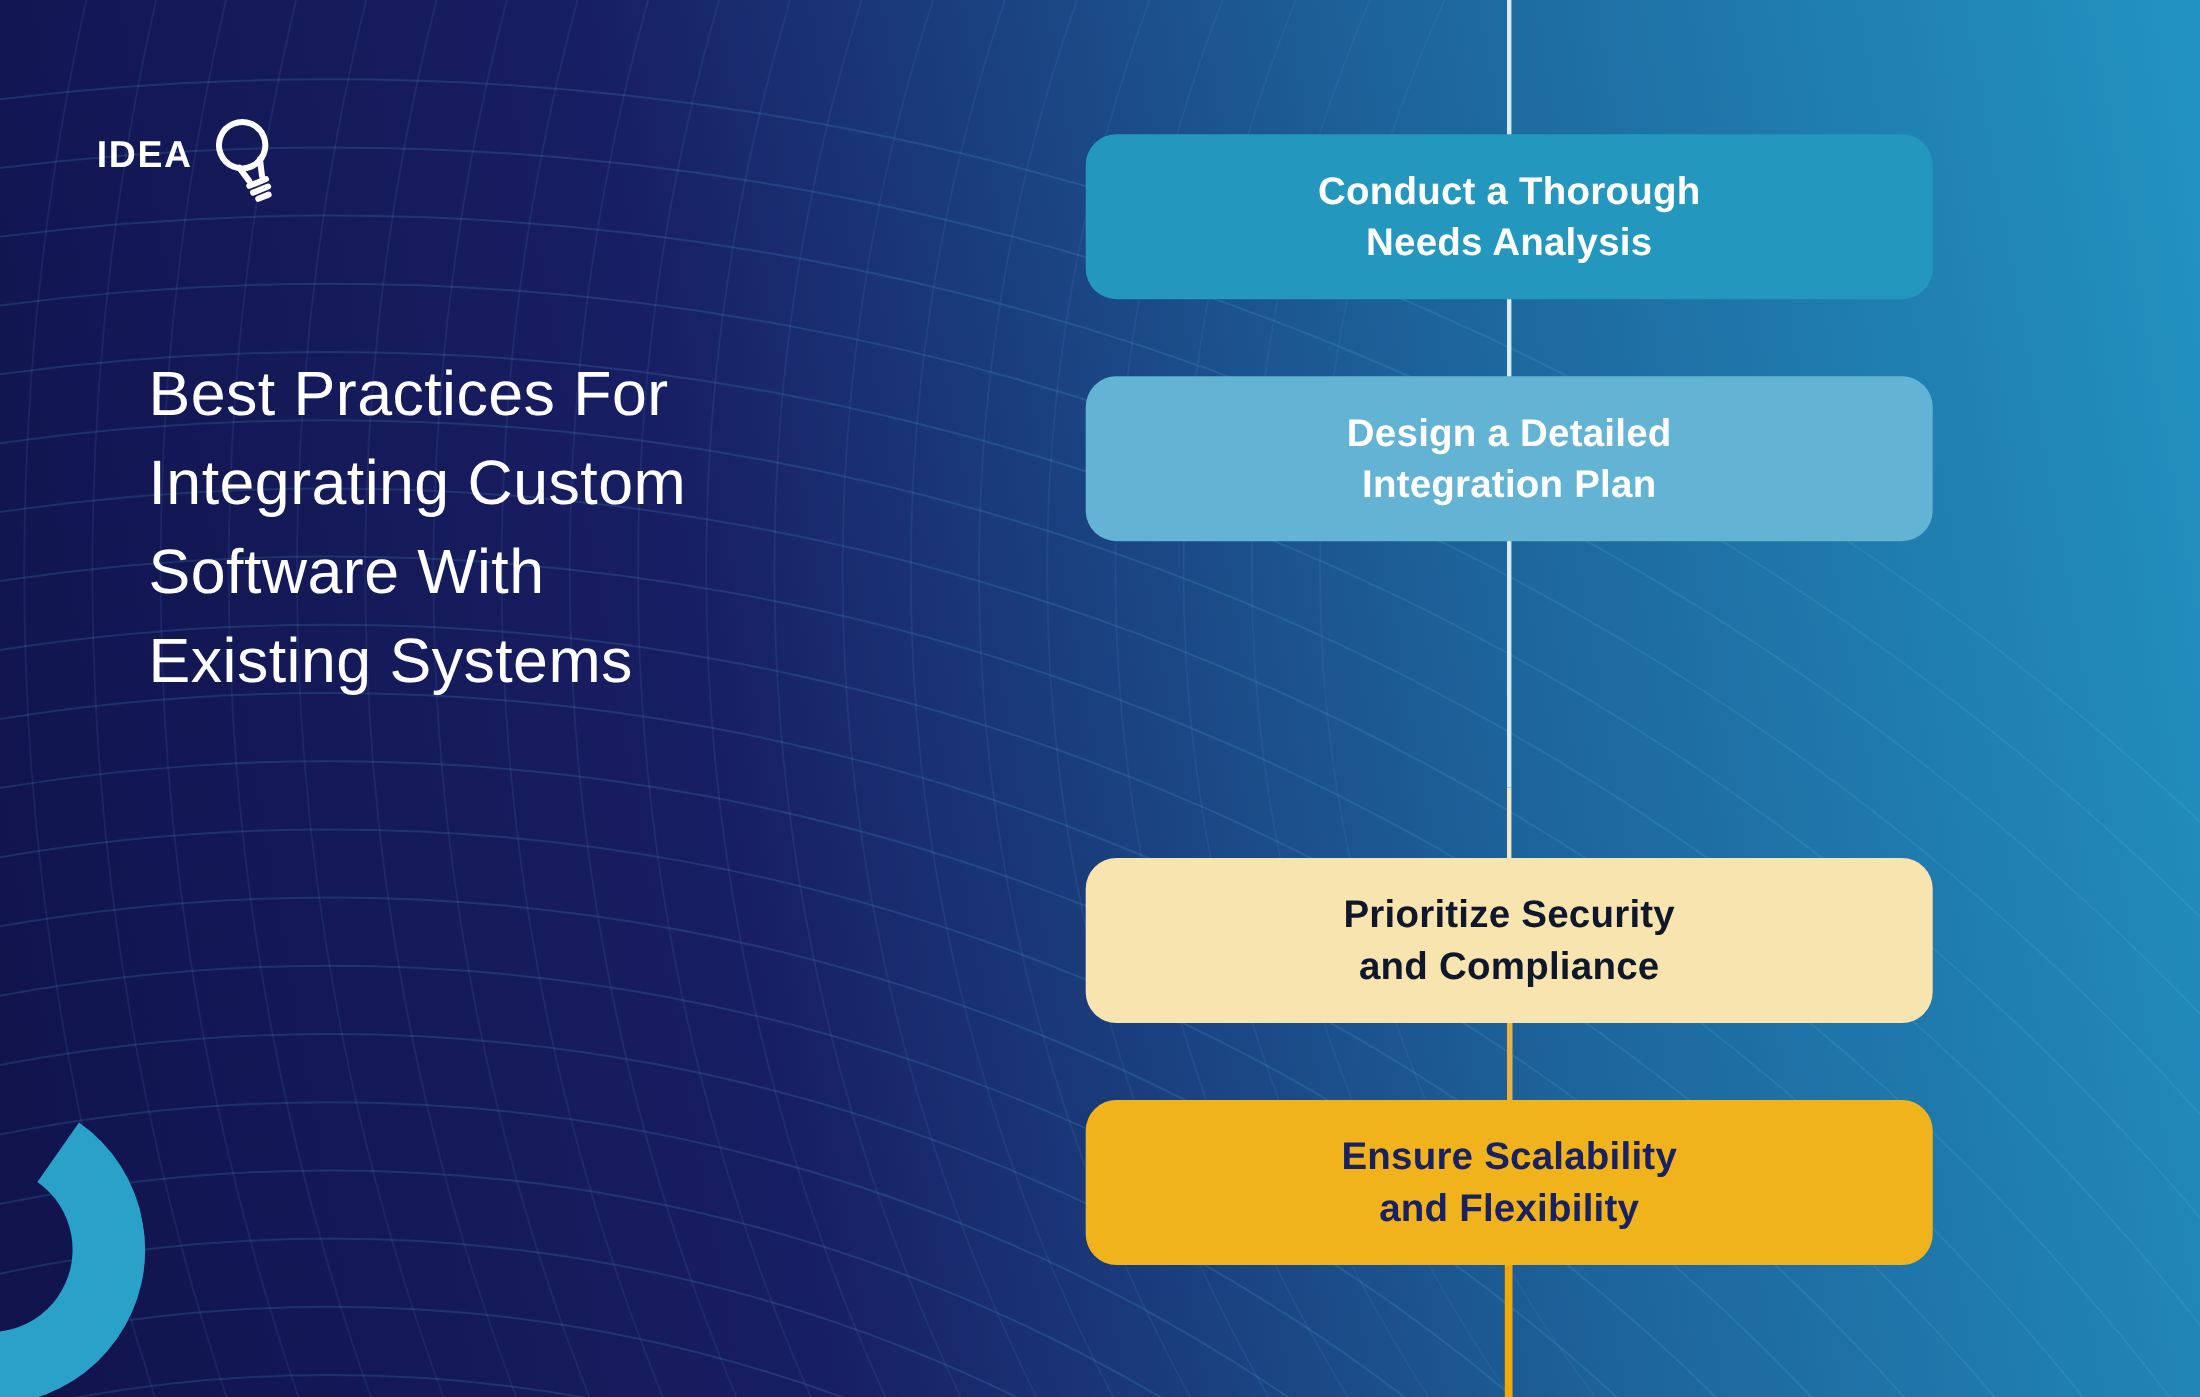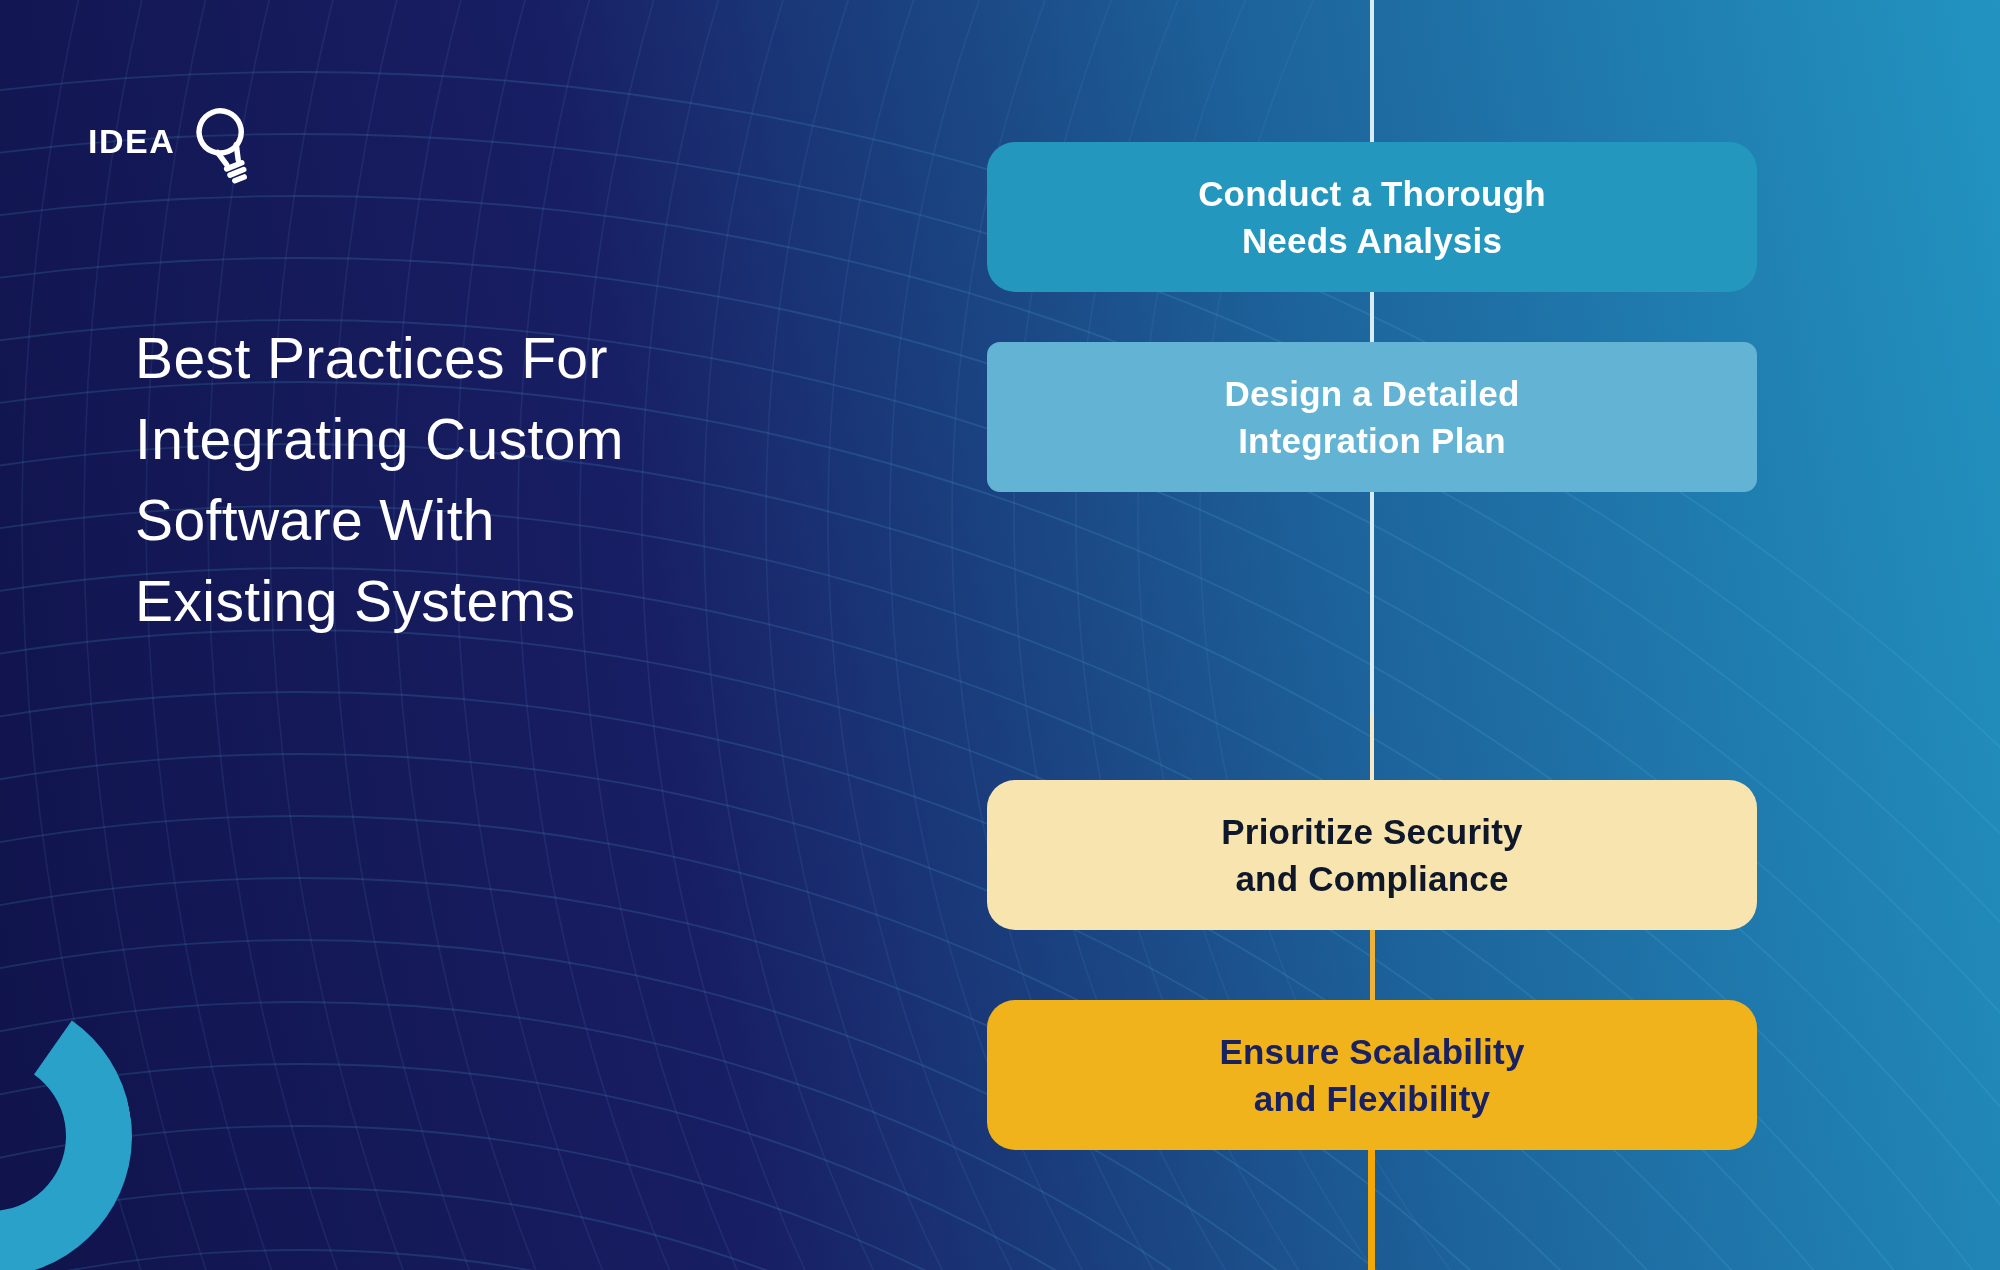--- a/index.html
+++ b/index.html
@@ -102,25 +102,25 @@
       <circle cx="300" cy="2550" r="2416"></circle>
         <circle cx="300" cy="2550" r="2478"></circle>
     </g>
   </svg>
 
   <div class="spine seg-top" style="background: rgb(216, 236, 244);"></div>
   <div class="spine seg-mid" style="background: rgb(246, 232, 194);"></div>
   <div class="spine seg-lower" style="background: rgb(238, 177, 58);"></div>
   <div class="spine seg-bottom" style="background: rgb(243, 168, 8);"></div>
 
-  <div class="step step1" style="background: rgb(35, 151, 190); color: rgb(255, 255, 255); margin-top: 20px;">
+  <div class="step step1" style="background: rgb(35, 151, 190); color: rgb(255, 255, 255);">
     <span class="step-label">Conduct a Thorough
 Needs Analysis</span>
   </div>
-  <div class="step step2" style="background: rgb(99, 179, 212); color: rgb(255, 255, 255); border-radius: 13px;">
+  <div class="step step2" style="background: rgb(99, 179, 212); color: rgb(255, 255, 255);">
     <span class="step-label">Design a Detailed
 Integration Plan</span>
   </div>
   <div class="step step4" style="background: rgb(248, 228, 174); color: #0f172a;">
     <span class="step-label">Prioritize Security
 and Compliance</span>
   </div>
   <div class="step step5" style="background: rgb(241, 179, 28); color: rgb(26, 33, 97);">
     <span class="step-label">Ensure Scalability
 and Flexibility</span>

